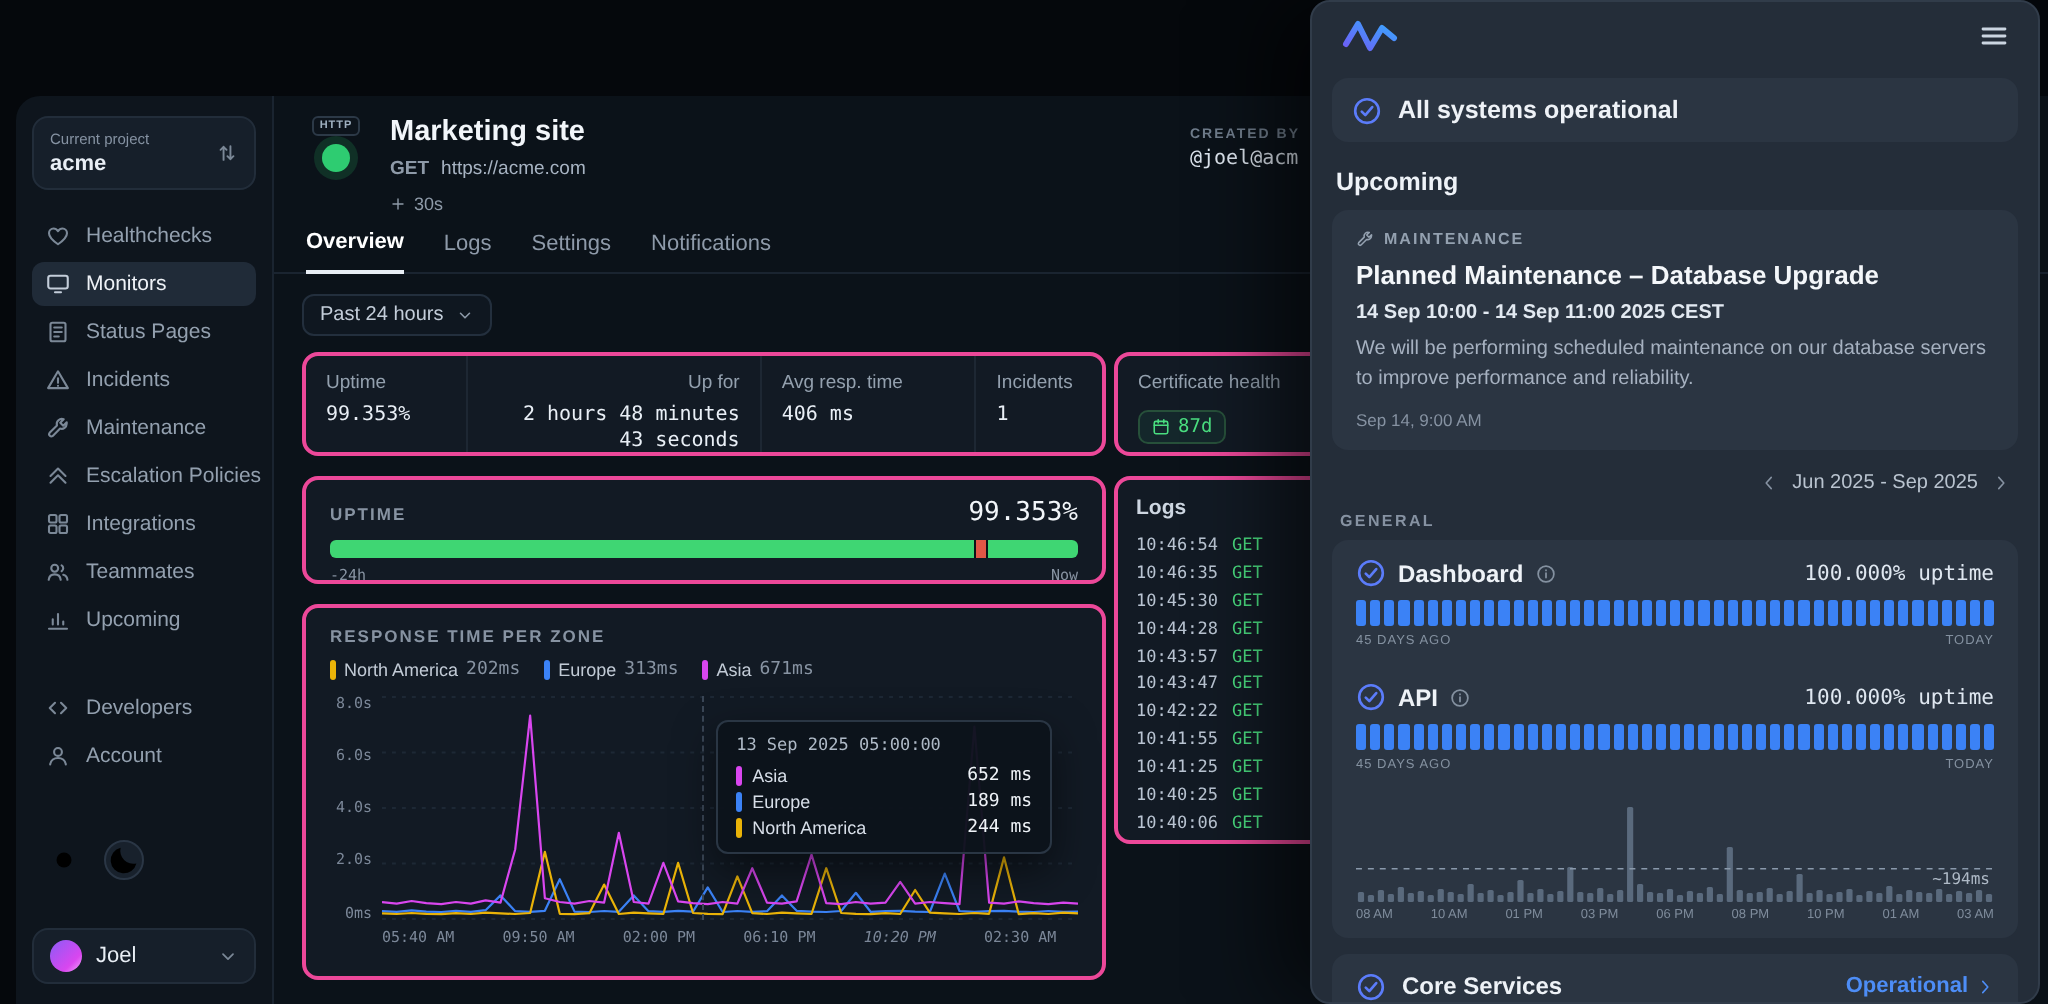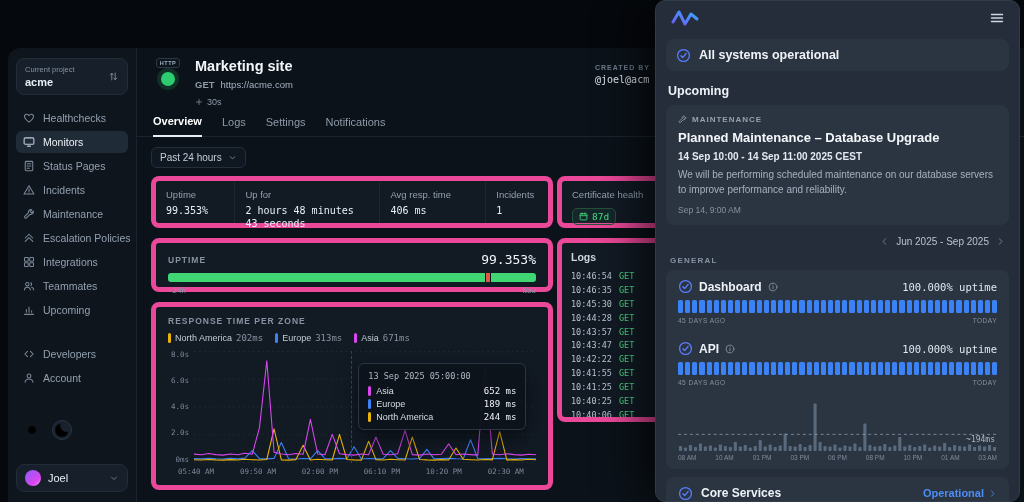--- a/index.html
+++ b/index.html
@@ -26,21 +26,21 @@
   .theme-row { position:absolute; left:14px; bottom:62px; display:flex; align-items:center; gap:10px; }
   .theme-btn { width:20px; height:20px; display:flex; align-items:center; justify-content:center; color:#8b98a7; cursor:pointer; border-radius:50%; }
   .theme-btn.sel { border:1px solid #2a3645; background:#18212c; color:#c3cdd9; }
   .user-pill { position:absolute; left:8px; right:8px; bottom:10px; height:28px; background:#161f2a; border:1px solid #222d3a; border-radius:8px; display:flex; align-items:center; gap:7px; padding:0 8px; cursor:pointer; }
   .avatar { width:16px; height:16px; border-radius:50%; background:linear-gradient(135deg,#8b5cf6,#d946ef 70%,#f0abfc); flex:none; }
   .user-name { font-size:11px; color:#e8eef5; }
   .user-pill .chev { margin-left:auto; width:10px; height:10px; color:#7b8897; }
 
   
   .main { position:absolute; left:128px; top:0; right:0; bottom:0; border-left:1px solid #1a2430; background:#0b1219; overflow:hidden; }
-  .card { background:#121a24; border:5px solid #ec4899; border-radius:8px; position:absolute; }
+  .card { background:#121a24; border:2px solid #ec4899; border-radius:8px; position:absolute; }
 
   .mon-header { position:absolute; left:14px; top:10px; display:flex; gap:10px; align-items:flex-start; }
   .status-wrap { display:flex; flex-direction:column; align-items:center; width:34px; }
   .proto-pill { font-size:5.5px; letter-spacing:.5px; color:#9fb0c0; border:1px solid #2c3947; background:#0d141c; border-radius:3px; padding:1px 3px; font-weight:700; }
   .status-dot { width:14px; height:14px; border-radius:50%; background:#2ecc71; margin-top:4px; box-shadow:0 0 0 4px rgba(46,204,113,.16); }
   .mon-title { font-size:14.5px; font-weight:700; color:#f2f6fa; }
   .mon-meta { display:flex; gap:6px; align-items:center; margin-top:5px; }
   .mon-method { font-size:9.5px; font-weight:700; color:#8e9aa8; }
   .mon-url { font-size:9.5px; color:#a7b3c2; }
   .mon-freq { display:flex; gap:4px; align-items:center; margin-top:7px; color:#8e9aa8; font-size:9px; }
@@ -52,21 +52,21 @@
   .tabs { position:absolute; left:0; right:0; top:62px; height:27px; border-bottom:1px solid #1a2430; display:flex; gap:20px; padding:0 16px; align-items:flex-end; }
   .tab { padding-bottom:8px; font-size:11px; color:#8e9aa9; cursor:pointer; }
   .tab.active { color:#fff; border-bottom:2px solid #e8eef5; margin-bottom:-1px; font-weight:600; }
 
   .filter { position:absolute; left:14px; top:99px; display:inline-flex; align-items:center; gap:6px; border:1px solid #232f3d; background:#0f1720; border-radius:6px; padding:4px 8px; font-size:10px; color:#c3cdd9; cursor:pointer; }
   .filter .ic { width:9px; height:9px; color:#8e9aa9; }
 
   .stats { left:14px; top:128px; width:402px; height:52px; display:flex; }
   .stat-cell { padding:8px 10px; min-width:0; }
   .stat-cell + .stat-cell { border-left:1px solid #1d2733; }
-  .stat-cell:nth-child(1){width:20%;} .stat-cell:nth-child(2){width:37%;} .stat-cell:nth-child(3){width:27%;} .stat-cell:nth-child(4){width:16%;}
+  .stat-cell:nth-child(1){width:20%;} .stat-cell:nth-child(2){width:37%;text-align:right;} .stat-cell:nth-child(3){width:27%;} .stat-cell:nth-child(4){width:16%;}
   .stat-label { font-size:9.5px; color:#93a0ae; margin-bottom:4px; }
   .stat-value { font-size:10px; color:#e9eff6; line-height:1.3; }
 
   .cert { left:420px; top:128px; width:186px; height:52px; padding:8px 10px; }
   .cert-badge { display:inline-flex; align-items:center; gap:4px; margin-top:4px; border:1px solid #27503a; background:rgba(52,199,123,.08); border-radius:5px; padding:2px 6px; color:#4ade80; font-size:9.5px; }
   .cert-badge .ic { width:9px; height:9px; }
 
   .uptime-card { left:14px; top:190px; width:402px; height:54px; padding:9px 12px; }
   .uptime-top { display:flex; align-items:center; justify-content:space-between; }
   .sec-label { font-size:8.5px; letter-spacing:1px; color:#8793a2; font-weight:700; }
@@ -92,21 +92,21 @@
   .ylabels { width:26px; display:flex; flex-direction:column; justify-content:space-between; align-items:flex-end; padding-right:5px; height:112px; }
   .ylabels div { font-size:7.5px; color:#7b8798; line-height:1; }
   .plot { position:relative; flex:1; height:112px; }
   .plot svg { position:absolute; inset:0; width:100%; height:100%; }
   .vline { position:absolute; left:46%; top:0; bottom:0; border-left:1px dashed #3a4656; }
   .tooltip { position:absolute; left:calc(46% + 7px); top:12px; width:168px; background:rgba(13,19,27,.96); border:1px solid #2a3644; border-radius:6px; padding:7px 9px; box-shadow:0 8px 20px rgba(0,0,0,.5); z-index:3; }
   .tt-title { font-size:8.5px; color:#aeb9c6; margin-bottom:5px; }
   .tt-row { display:flex; align-items:center; gap:5px; margin-top:3px; }
   .tt-name { font-size:9px; color:#d7dee8; }
   .tt-val { margin-left:auto; font-size:9px; color:#eef2f7; }
-  .xlabels { position:relative; height:12px; margin-left:10px; margin-top:4px; }
+  .xlabels { position:relative; height:12px; margin-left:26px; margin-top:4px; }
   .xlabels div { position:absolute; top:0; font-size:7.5px; color:#7b8798; white-space:nowrap; }
 
   
   .panel { position:absolute; left:655px; top:0; width:365px; height:502px; background:#242d39; border:1px solid #313c4a; border-radius:10px; box-shadow:-18px 0 40px rgba(0,0,0,.55); overflow:hidden; }
   .sp-header { height:34px; display:flex; align-items:center; justify-content:space-between; padding:0 14px; }
   .logo { width:30px; height:22px; display:flex; }
   .menu-btn { width:16px; height:16px; color:#cbd5e1; cursor:pointer; display:flex; }
   .sp-card { background:#2b3542; border-radius:8px; margin:0 10px; }
   .sp-banner { height:32px; display:flex; align-items:center; gap:8px; padding:0 10px; margin-top:4px; }
   .sp-banner-text { font-size:12.5px; font-weight:600; color:#eef2f7; }
@@ -495,21 +495,21 @@
                 </div>
               </div>
           </div>
         </div>
       </div>
       <div class="xlabels" id="xlabels">
           <div class="mono" style="left: 0%;">05:40 AM</div>
           <div class="mono" style="left: 17.3%;">09:50 AM</div>
           <div class="mono" style="left: 34.6%;">02:00 PM</div>
           <div class="mono" style="left: 51.9%;">06:10 PM</div>
-          <div class="mono" style="left: 69.2%;">10:20 PM</div>
+          <div class="mono" style="left: 69.2%; font-style: italic;">10:20 PM</div>
           <div class="mono" style="left: 86.5%;">02:30 AM</div>
         </div>
     </div>
   </main>
 </div>
 
 <aside class="panel">
   <div class="sp-header">
     <span class="logo">
       <svg viewBox="0 0 30 22">

